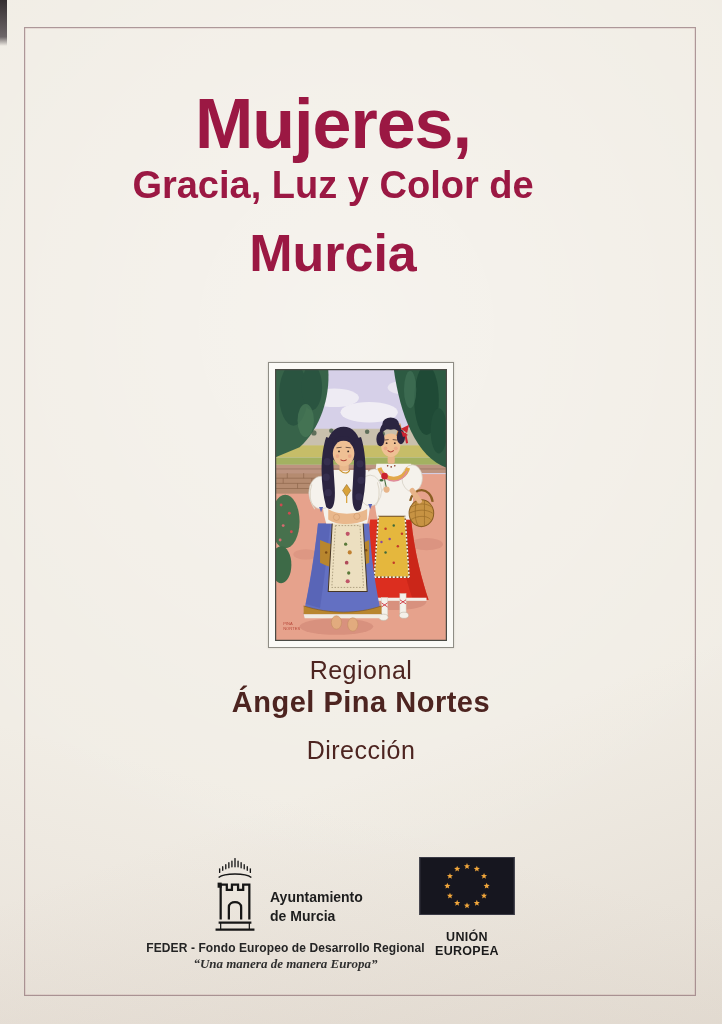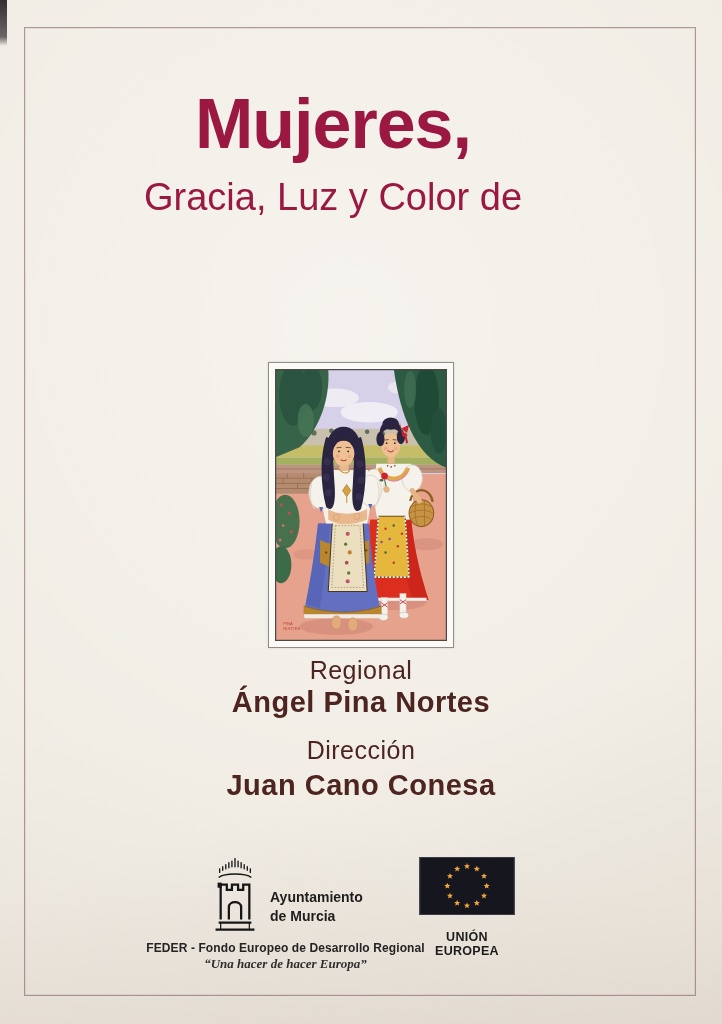--- a/index.html
+++ b/index.html
@@ -20,21 +20,21 @@
     background:linear-gradient(180deg,#352f31,#6d6668 80%,rgba(109,102,104,0)); }
 
   
   .frame { position:absolute; left:24px; top:27px; width:672px; height:969px;
     border:1.5px solid rgba(135,105,110,.65);
     box-shadow:inset 0 0 0 .5px rgba(175,120,130,.35); }
 
   .title-block { position:absolute; top:88px; left:0; width:666px; text-align:center;
     color:var(--title-accent, #9b1843); }
   .title-main { font-size:70px; font-weight:bold; letter-spacing:-1px; line-height:1.05; }
-  .title-sub  { font-size:38px; font-weight:400; letter-spacing:0; margin-top:14px; }
+  .title-sub  { font-size:38px; font-weight:700; letter-spacing:0; margin-top:2px; }
   .title-place{ font-size:52px; font-weight:bold; margin-top:16px; }
 
   .painting-frame { position:absolute; left:268px; top:362px; width:186px; height:286px;
     background:#fbfaf6; border:1px solid #8f8d85; padding:6px;
     box-shadow:0 0 2px rgba(120,110,100,.25); }
   .painting-frame svg { display:block; width:100%; height:100%; }
 
   .credit { position:absolute; left:0; width:722px; text-align:center;
     color:var(--credits-text, #4d2420); }
   .credit-role { font-size:25px; font-weight:400; letter-spacing:.5px; }
@@ -59,20 +59,21 @@
 </head>
 <body>
 
 <div class="page" style="--title-accent: #9b1843; --credits-text: #4d2420; --page-background: #f1ede5; --border-line: #87696e;">
   <div class="scan-sliver"></div>
   <div class="frame"></div>
 
   <div class="title-block">
     <div class="title-main">Mujeres,</div>
     <div class="title-sub">Gracia, Luz y Color de</div>
+    <div class="title-place">Murcia</div>
   </div>
 
   <div class="painting-frame">
     <svg viewBox="0 0 168 264" preserveAspectRatio="none">
 
       <rect width="168" height="264" fill="#e6a28c"></rect>
 
       <rect width="168" height="102" fill="#d6d0e8"></rect>
       <ellipse cx="58" cy="28" rx="24" ry="9" fill="#eeebf3"></ellipse>
       <ellipse cx="92" cy="42" rx="28" ry="10" fill="#f0edf4"></ellipse>
@@ -258,21 +259,20 @@
         <text x="8" y="253" font-size="4" fill="#b8483a">NORTES</text>
       </g>
 
       <rect x="0.6" y="0.6" width="166.8" height="262.8" fill="none" stroke="#4a4a44" stroke-width="1.2"></rect>
     </svg>
   </div>
 
   <div id="credit-role-1" class="credit credit-role">Regional</div>
   <div id="credit-name-1" class="credit credit-name">Ángel Pina Nortes</div>
   <div id="credit-role-2" class="credit credit-role">Dirección</div>
-  <div id="credit-name-2" class="credit credit-name">Juan Cano Conesa</div>
 
   <div class="muni-logo">
     <svg width="46" height="86" viewBox="0 0 44 84">
       <g stroke="#161616" stroke-width="1.3" stroke-linecap="round">
         <line x1="7" y1="16" x2="7" y2="12.5"></line>
           <line x1="10" y1="14" x2="10" y2="10.5"></line>
         <line x1="13" y1="12.5" x2="13" y2="8.5"></line>
           <line x1="16" y1="11.5" x2="16" y2="6.5"></line>
         <line x1="19" y1="10.5" x2="19" y2="5"></line>
           <line x1="22" y1="10.5" x2="22" y2="2.5"></line>
@@ -314,15 +314,15 @@
           <polygon points="29.55,15.40 30.34,17.41 32.49,17.54 30.83,18.92 31.37,21.01 29.55,19.85 27.72,21.01 28.26,18.92 26.60,17.54 28.75,17.41" fill="#f2a73b"></polygon>
           <polygon points="36.50,8.45 37.29,10.45 39.45,10.59 37.78,11.96 38.32,14.05 36.50,12.90 34.68,14.05 35.22,11.96 33.55,10.59 35.71,10.45" fill="#f2a73b"></polygon>
         </g>
       <rect x=".5" y=".5" width="91" height="55" fill="none" stroke="#3a3a46" stroke-width="1"></rect>
     </svg>
     <div class="eu-label">UNIÓN EUROPEA</div>
   </div>
 
   <div class="feder">
     <div class="feder-line">FEDER - Fondo Europeo de Desarrollo Regional</div>
-    <div class="feder-motto">“Una hacer de hacer Europa”</div>
+    <div class="feder-motto">“Una manera de manera Europa”</div>
   </div>
 </div>
 
 </body></html>

